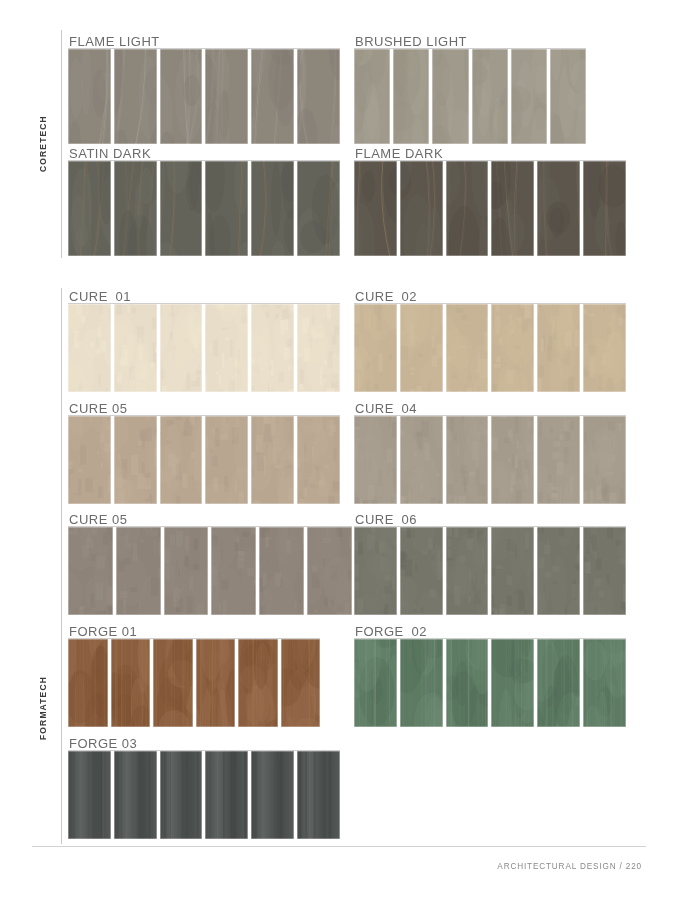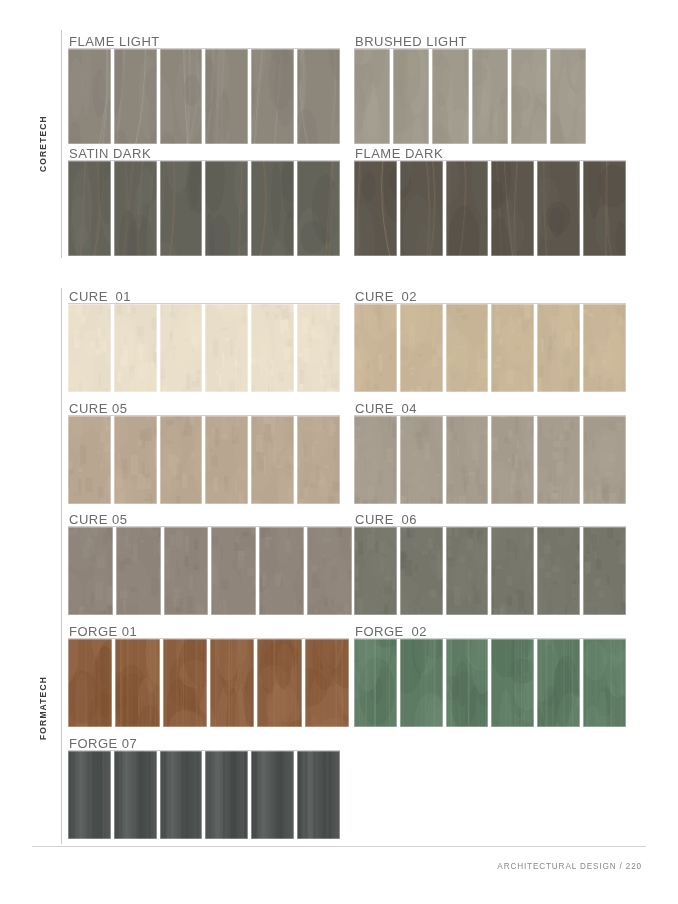--- a/index.html
+++ b/index.html
@@ -1772,21 +1772,21 @@
             <ellipse cx="26.3" cy="19.8" rx="13.9" ry="14.8" fill="#7f7f74" opacity="0.22"></ellipse>
             <ellipse cx="98.8" cy="28.6" rx="23.3" ry="18.8" fill="#7f7f74" opacity="0.22"></ellipse>
             <ellipse cx="94.3" cy="30.7" rx="15.9" ry="18.1" fill="#7f7f74" opacity="0.22"></ellipse>
             <ellipse cx="44.7" cy="78.8" rx="22.4" ry="22.3" fill="#7f7f74" opacity="0.22"></ellipse>
             <ellipse cx="2.3" cy="61.8" rx="16.0" ry="28.0" fill="#7f7f74" opacity="0.22"></ellipse>
           </svg>
         </div>
       </div>
   </div>
 
-  <div class="swatch-block" style="left:68px; top:626px; width:281px; height:101px;text-align:center;">
+  <div class="swatch-block" style="left:68px; top:626px; width:252px; height:101px;text-align:center;">
     <div class="block-label">FORGE 01</div>
     <div class="rule"></div>
     <div class="tiles">
         <div class="tile" style="background:#8a5e3f">
           <svg class="veins" viewBox="0 0 100 100" preserveAspectRatio="none" xmlns="http://www.w3.org/2000/svg">
             <ellipse cx="33.6" cy="72.7" rx="12.0" ry="32.7" fill="#9a6e4f" opacity="0.36"></ellipse>
             <ellipse cx="81.3" cy="77.8" rx="9.8" ry="17.3" fill="#7c5031" opacity="0.36"></ellipse>
             <ellipse cx="69.4" cy="86.5" rx="23.3" ry="26.7" fill="#7c5031" opacity="0.36"></ellipse>
             <ellipse cx="34.4" cy="63.5" rx="32.0" ry="24.8" fill="#7c5031" opacity="0.36"></ellipse>
             <ellipse cx="83.9" cy="4.7" rx="33.0" ry="34.4" fill="#9a6e4f" opacity="0.36"></ellipse>
@@ -2147,21 +2147,21 @@
             <rect x="41.2" y="-2" width="0.65" height="104" fill="#859d88" opacity="0.25"></rect>
             <rect x="81.0" y="-2" width="2.64" height="104" fill="#859d88" opacity="0.22"></rect>
             <rect x="60.5" y="-2" width="2.74" height="104" fill="#859d88" opacity="0.15"></rect>
             <rect x="68.7" y="-2" width="1.62" height="104" fill="#859d88" opacity="0.12"></rect>
           </svg>
         </div>
       </div>
   </div>
 
   <div class="swatch-block" style="left:68px; top:738px; width:272px; height:101px;">
-    <div class="block-label">FORGE 07</div>
+    <div class="block-label">FORGE 03</div>
     <div class="rule"></div>
     <div class="tiles">
         <div class="tile" style="background:#4b4f4e">
           <svg class="veins" viewBox="0 0 100 100" preserveAspectRatio="none" xmlns="http://www.w3.org/2000/svg">
             <defs>
               <linearGradient id="bg9570" x1="0" y1="0" x2="1" y2="0">
          <stop offset="0%" stop-color="#3b3f3e"></stop>
          <stop offset="32%" stop-color="#5f6362"></stop>
          <stop offset="62%" stop-color="#454948"></stop>
          <stop offset="100%" stop-color="#595d5c"></stop>

